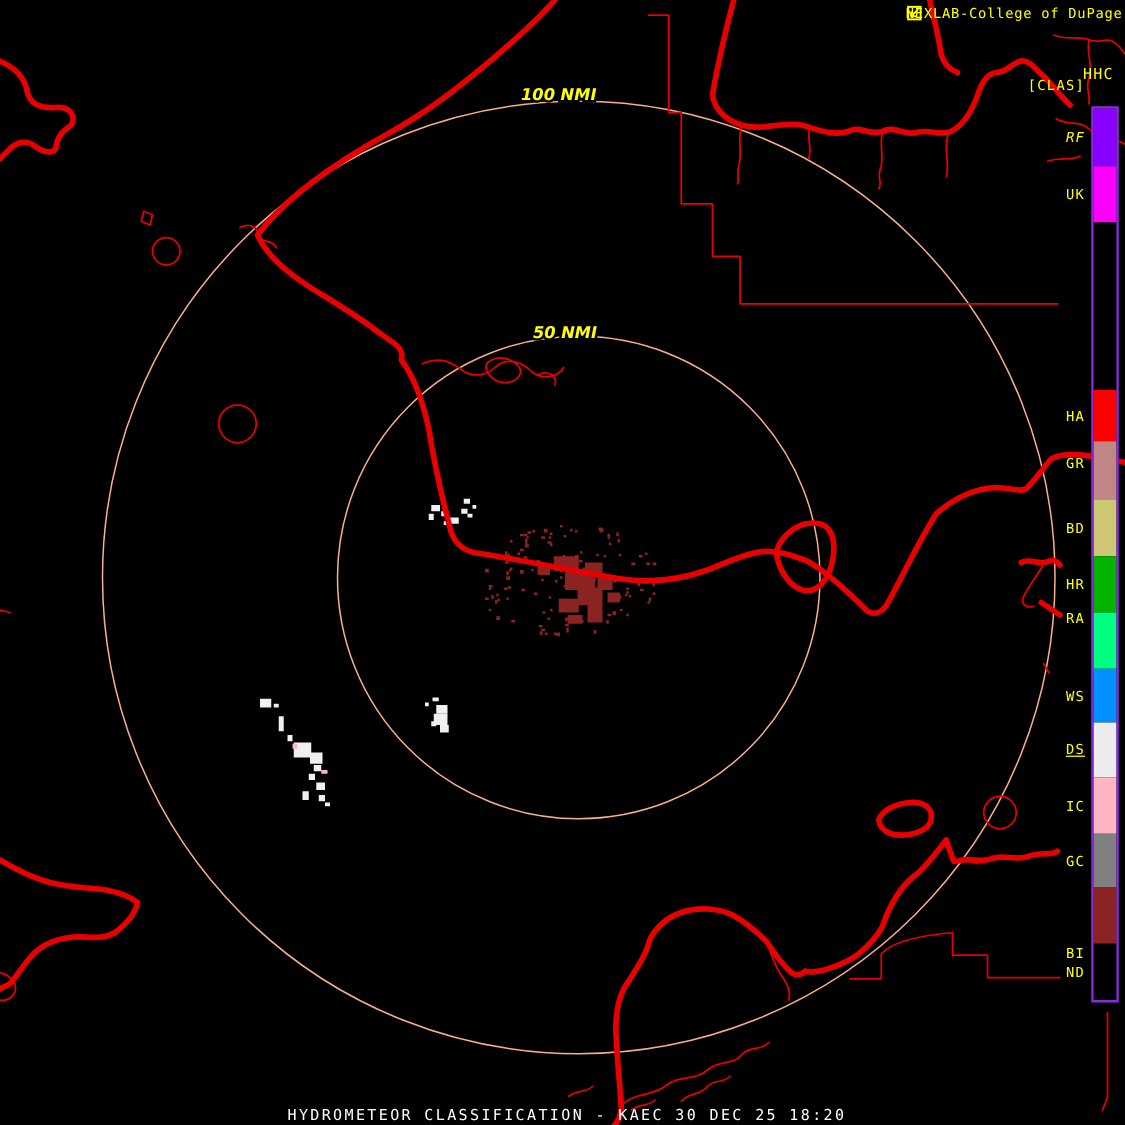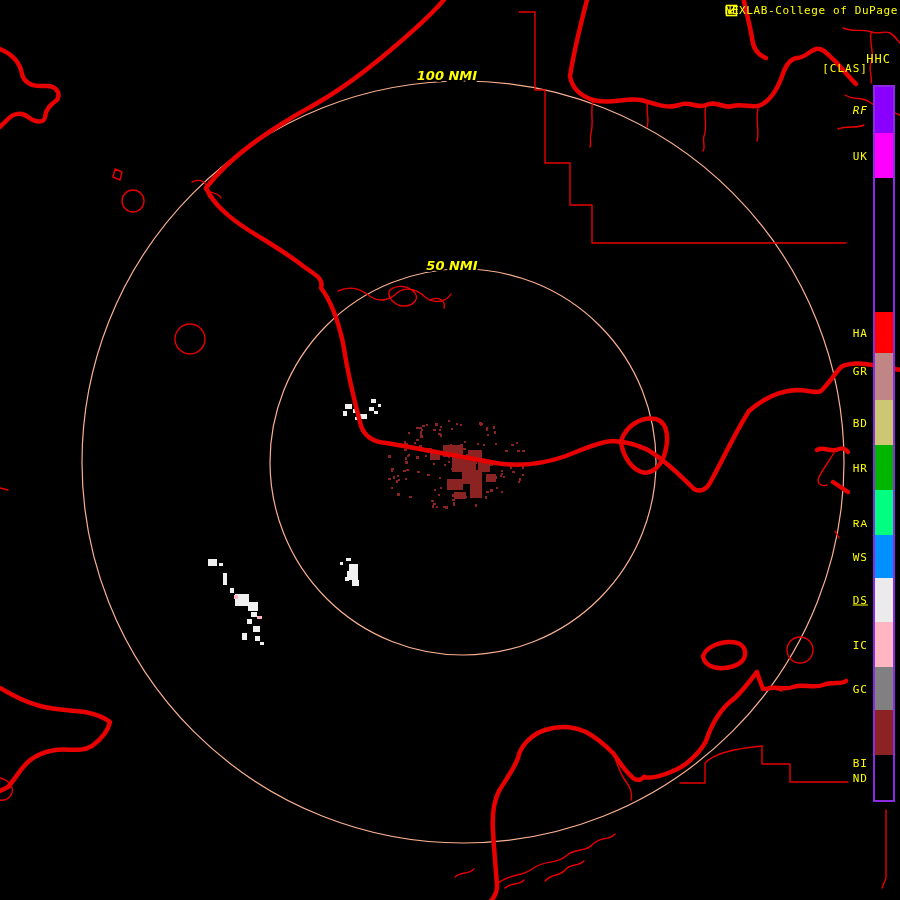--- a/index.html
+++ b/index.html
@@ -297,22 +297,23 @@
       <div class="seg" style="height: 45px; background: rgb(139, 35, 35);"></div>
       <div class="seg" style="height: 45px; background: rgb(0, 0, 0);"></div>
     </div>
   <div id="legend-labels">
       <div class="seg-label" style="top: 110px; font-style: italic;">RF</div>
       <div class="seg-label" style="top: 155.5px;">UK</div>
       <div class="seg-label" style="top: 332.5px; margin-left: 13px;">HA</div>
       <div class="seg-label" style="top: 371px;">GR</div>
       <div class="seg-label" style="top: 422.5px;">BD</div>
       <div class="seg-label" style="top: 467.5px;">HR</div>
-      <div class="seg-label" style="top: 524px; font-family: Liberation Mono, monospace;">RA</div>
+      <div class="seg-label" style="top: 495px;">RA</div>
       <div class="seg-label" style="top: 556.5px; text-align: center;">WS</div>
       <div class="seg-label" style="top: 600px; text-decoration: underline;">DS</div>
       <div class="seg-label" style="top: 644.5px;">IC</div>
       <div class="seg-label" style="top: 688.5px;">GC</div>
       <div class="seg-label" style="top: 763px;">BI</div>
       <div class="seg-label" style="top: 777.5px;">ND</div>
     </div>
 
+  <div id="caption">HYDROMETEOR CLASSIFICATION - KAEC 30 DEC 25 18:20</div>
 </div>
 
 </body></html>

